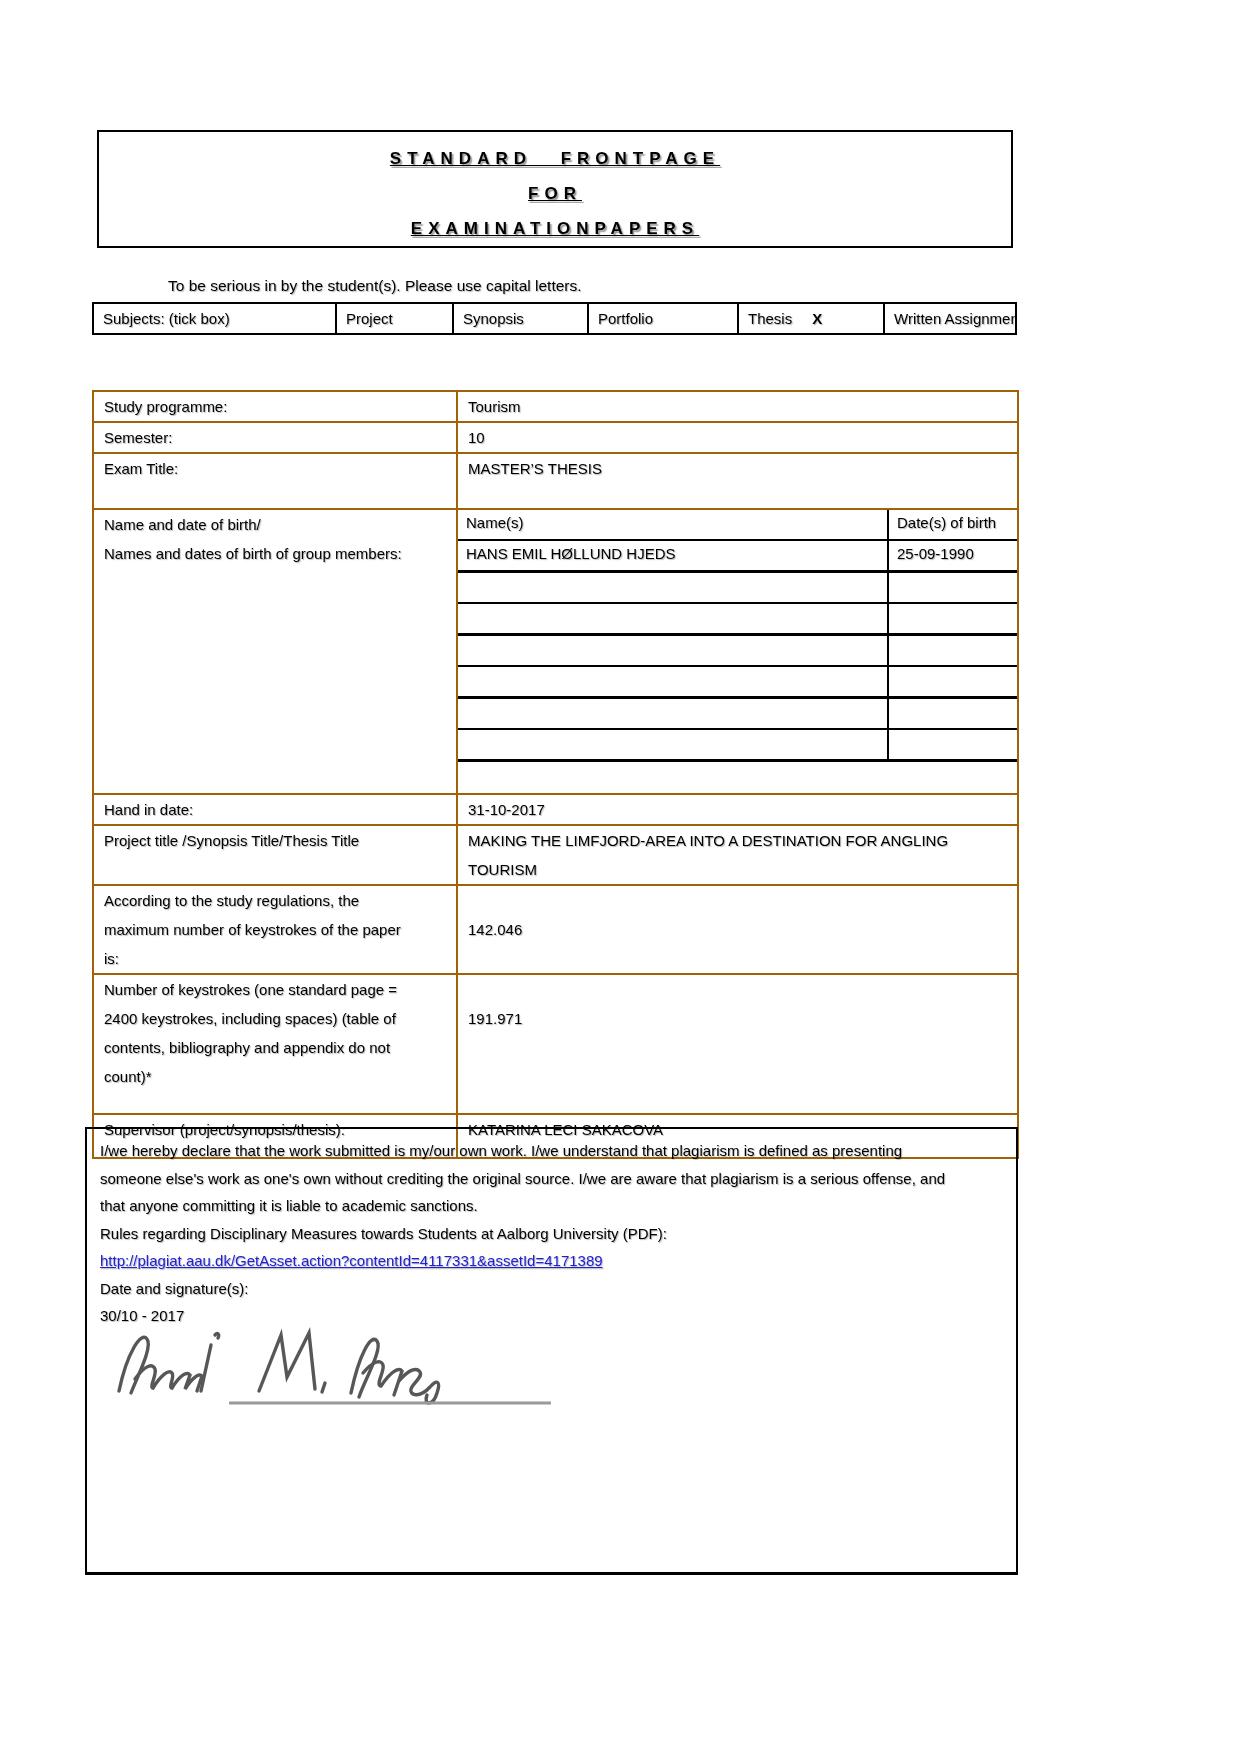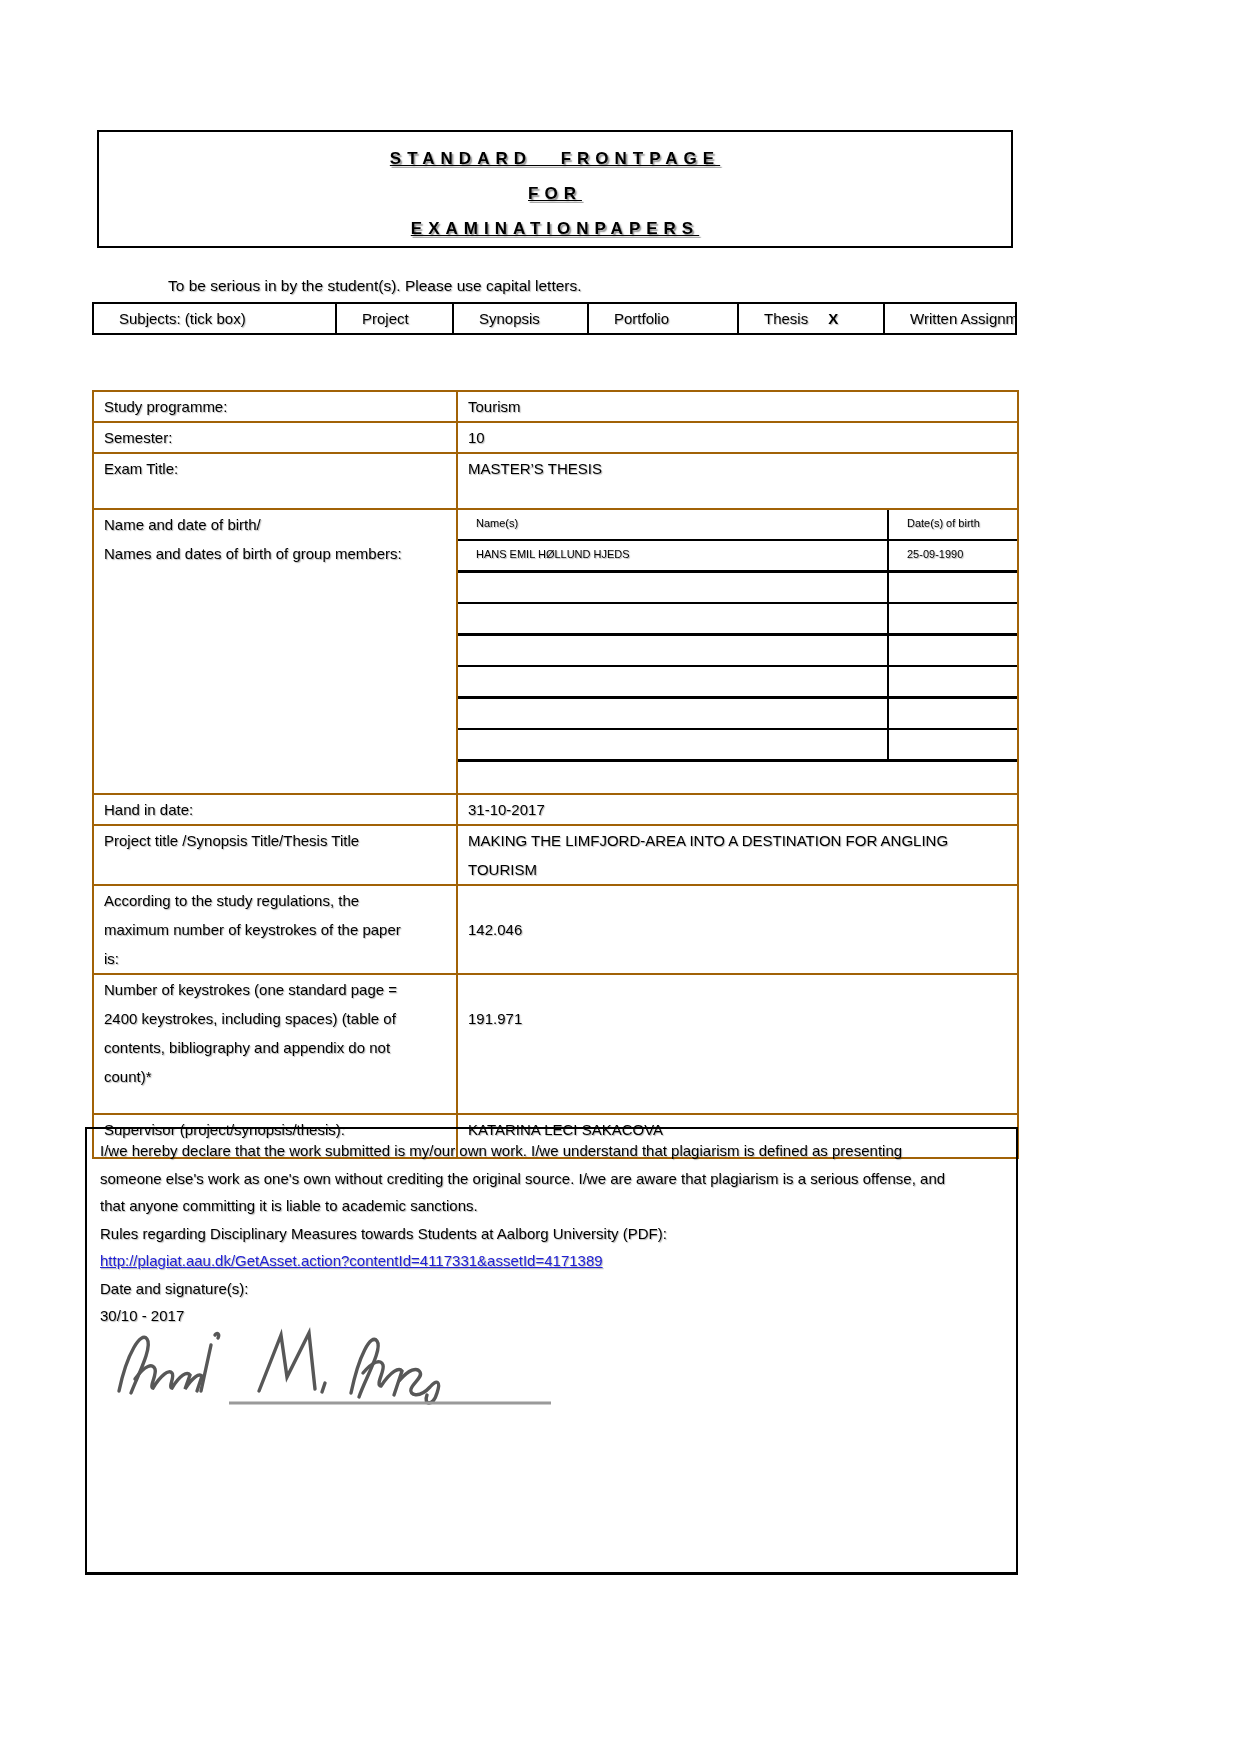--- a/index.html
+++ b/index.html
@@ -16,36 +16,36 @@
   .title-line{
     font-size:17px;font-weight:700;letter-spacing:6px;word-spacing:18px;
     line-height:35px;text-shadow:1.6px 1.8px 1.4px rgba(40,40,40,.5);
   }
   
   .instruction{position:absolute;left:168px;top:276px;font-size:15.5px;line-height:20px;}
   
   table{border-collapse:collapse;table-layout:fixed;}
   .subjects{position:absolute;left:92px;top:302px;width:923px;}
   .subjects td{
-    border:2px solid #000;height:29px;line-height:26px;padding:0 25px;
+    border:2px solid #000;height:29px;line-height:26px;padding:0 9px;
     font-size:15px;white-space:nowrap;overflow:hidden;
   }
   .tick{font-weight:700;margin-left:20px;}
   .main{position:absolute;left:92px;top:390px;width:925px;}
   .main > tbody > tr > td{
     border:2px solid #a16207;vertical-align:top;font-size:15px;
     line-height:29px;padding:0 10px;
   }
   .main td.lbl{padding-right:42px;}
   .vmid2{padding-top:29px !important;}
   
   td.names-cell{padding:0 !important;}
   .names{width:100%;}
   .names td{
-    font-size:11px;line-height:26px;padding:0 18px;vertical-align:top;
+    font-size:15px;line-height:26px;padding:0 8px;vertical-align:top;
     border-bottom:2px solid #000;height:29px;
   }
   .names td.dob{border-left:2px solid #000;}
   .names tr.thick td{border-bottom-width:3px;}
   .names tr.merged td{border-bottom:none;height:31px;}
   
   .decl{
     position:absolute;left:85px;top:1127px;width:933px;height:448px;
     border:2px solid #000;border-bottom-width:3px;box-sizing:border-box;
     padding:8px 13px;font-size:15px;line-height:27.5px;

